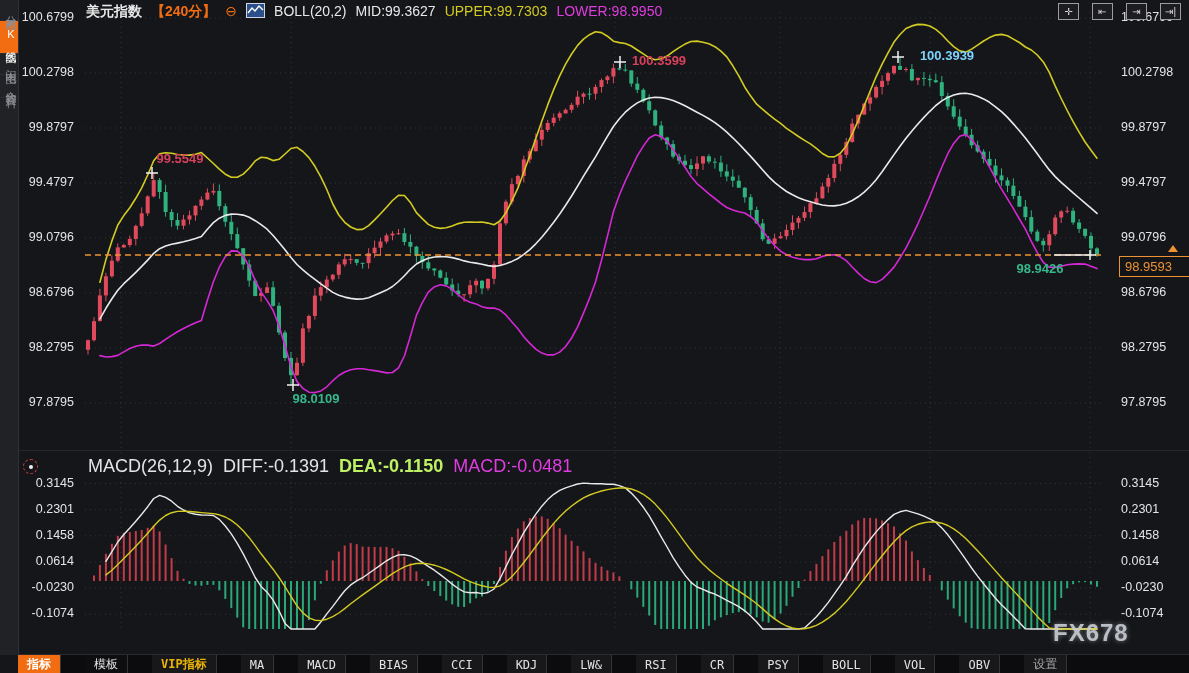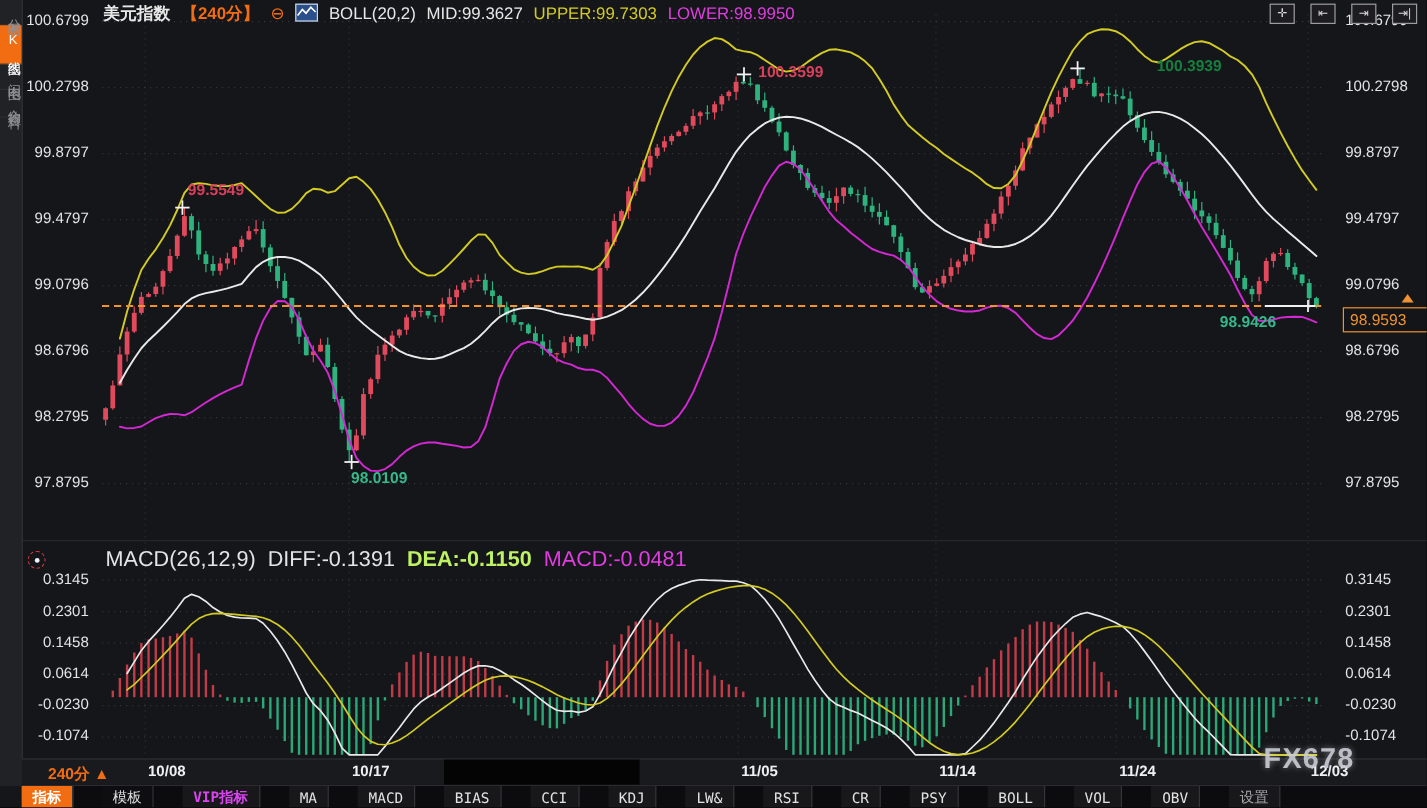--- a/index.html
+++ b/index.html
@@ -53,21 +53,21 @@
   .tl-date{position:absolute;top:3px;color:#f0f0f2;font-weight:bold;font-size:12.5px;
            transform:translateX(-50%);}
   #scroll-thumb{position:absolute;left:352px;top:0;width:163px;height:22px;background:#040404;cursor:grab;}
   
   #toolbar{position:absolute;left:18px;right:0;top:654px;height:19px;background:#0c0c0e;
            display:flex;align-items:stretch;z-index:26;border-top:1px solid #2b2b2f;gap:24px;}
   .tb-cell{font-family:"DejaVu Sans Mono","Liberation Mono",monospace;font-size:12px;color:#e2e2e4;
            background:#18181b;border-right:1px solid #333338;display:flex;align-items:center;
            padding:0 9px;cursor:pointer;white-space:nowrap;}
   .tb-cell.active{background:#f26d12;color:#fff;font-weight:bold;}
-  .tb-cell.vip{color:#d946ef;font-weight:bold;}
+  .tb-cell.vip{color:#eab308;font-weight:bold;}
   .tb-cell.plain{background:#0e0e10;}
   .tb-cell.dim{color:#a8a8ac;}
   #watermark{position:absolute;left:1053px;top:619px;font-size:24px;font-weight:bold;color:#c9cdd4;
              letter-spacing:1px;z-index:40;opacity:.92;text-shadow:0 0 5px rgba(255,255,255,.45);}
 </style>
 </head>
 <body>
 
 <div class="app">
 
@@ -680,38 +680,28 @@
   <div id="macd-header">
     <span>MACD(26,12,9)</span>
     <span>DIFF:-0.1391</span>
     <span class="dea">DEA:-0.1150</span>
     <span class="macdv">MACD:-0.0481</span>
   </div>
 
   <div id="ann-layer">
       <div class="ann" style="left: 180px; top: 158px; color: rgb(216, 64, 92);">99.5549</div>
       <div class="ann" style="left: 659px; top: 60px; color: rgb(216, 64, 92);">100.3599</div>
-      <div class="ann" style="left: 991px; top: 55px; color: #15803d;">100.3939</div>
+      <div class="ann" style="left: 947px; top: 55px; color: #7dd3fc;">100.3939</div>
       <div class="ann" style="left: 316px; top: 398px; color: rgb(53, 185, 138);">98.0109</div>
       <div class="ann" style="left: 1040px; top: 268px; color: rgb(53, 185, 138);">98.9426</div>
     </div>
 
   <div id="price-arrow" style="left: 1168px; top: 245px;"></div>
   <div id="price-badge" style="top: 256px;">98.9593</div>
 
-  <div id="timeline">
-    <div id="tl-period">240分 ▲</div>
-    <div id="scroll-thumb"></div>
-  <div class="tl-date" style="left: 121px;">10/08</div>
-      <div class="tl-date" style="left: 291px;">10/17</div>
-      <div class="tl-date" style="left: 615px;">11/05</div>
-      <div class="tl-date" style="left: 780px;">11/14</div>
-      <div class="tl-date" style="left: 930px;">11/24</div>
-      <div class="tl-date" style="left: 1090px;">12/03</div>
-    </div>
 
   <div id="toolbar">
       <div class="tb-cell active">指标</div>
       <div class="tb-cell plain">模板</div>
       <div class="tb-cell vip">VIP指标</div>
       <div class="tb-cell">MA</div>
       <div class="tb-cell">MACD</div>
       <div class="tb-cell">BIAS</div>
       <div class="tb-cell">CCI</div>
       <div class="tb-cell">KDJ</div>

